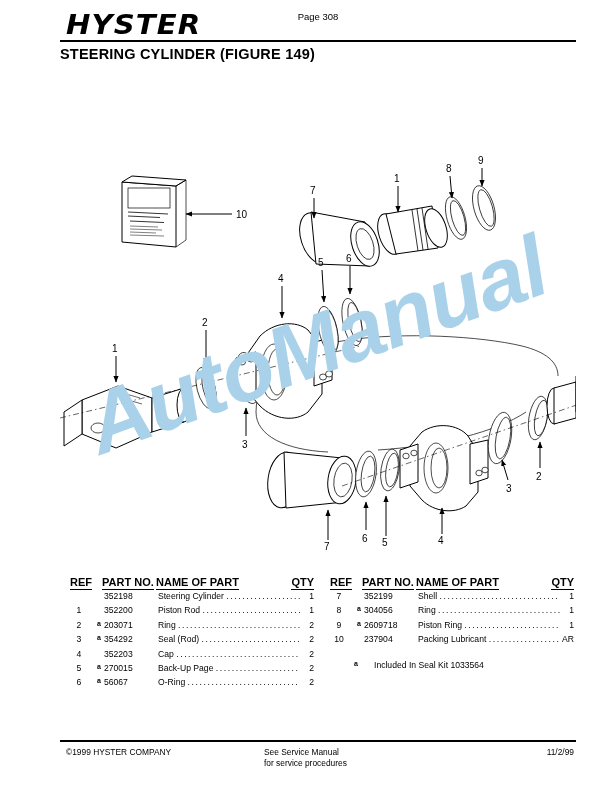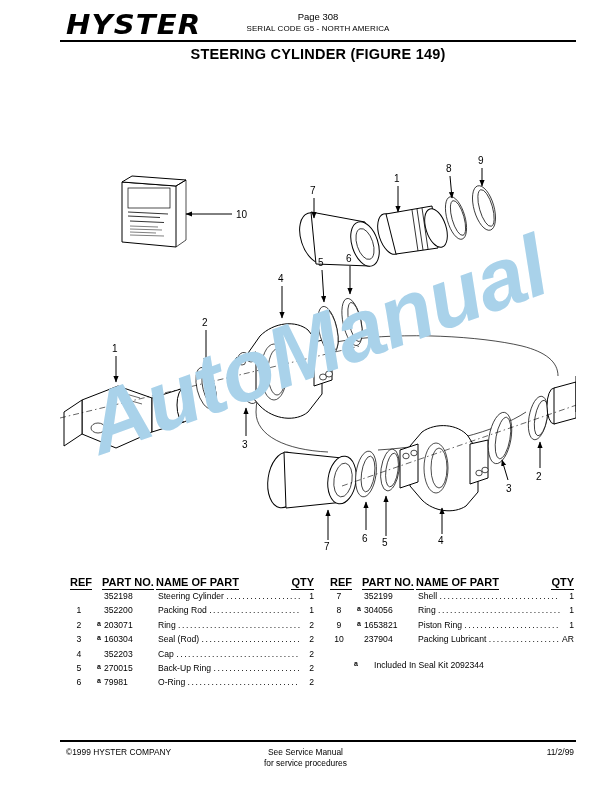--- a/index.html
+++ b/index.html
@@ -54,21 +54,20 @@
   .rule-top {
     position: absolute;
     left: 48px; top: 40px;
     width: 516px; height: 0;
     border-top: 2px solid #000;
   }
   .fig-title {
     position: absolute;
     left: 48px; top: 46px;
     width: 516px;
-    text-align: center;
     font-size: 14.5px;
     font-weight: bold;
     letter-spacing: 0.2px;
   }
 
   
   .diagram {
     position: absolute;
     left: 48px; top: 150px;
     width: 516px; height: 400px;
@@ -174,36 +173,34 @@
     position: absolute;
     left: 48px; top: 740px;
     width: 516px; height: 0;
     border-top: 2px solid #000;
   }
   .footer {
     position: absolute;
     left: 48px; top: 745px;
     width: 516px; height: 28px;
     font-size: 8.4px;
-    text-align: center;
   }
   .f-left   { position: absolute; left: 6px;  top: 2px; }
   .f-center { position: absolute; left: 204px; top: 2px; line-height: 11px; }
   .f-right  { position: absolute; right: 2px; top: 2px; }
 </style>
 </head>
 <body>
 
 <div class="page">
 
   <div class="header">
     <div class="logo">HYSTER</div>
     <div class="hdr-center">
       <div class="hdr-page">Page 308</div>
-      <div class="hdr-serial">SERIAL CODE G5 - NORTH AMERICA</div>
     </div>
   </div>
   <div class="rule-top"></div>
   <div class="fig-title">STEERING CYLINDER (FIGURE 149)</div>
 
   <div class="diagram">
     <svg width="516" height="400" viewBox="0 0 516 400">
       <defs>
         <style>
           .ln   { fill:none; stroke:#000; stroke-width:1; }
@@ -427,55 +424,55 @@
             <span class="c-ref"></span>
             <span class="c-sup"></span>
             <span class="c-part">352198</span>
             <span class="c-name"><span class="nm">Steering Cylinder </span><span class="dots">................................................................................</span></span>
             <span class="c-qty">1</span>
           </div>
           <div class="trow">
             <span class="c-ref">1</span>
             <span class="c-sup"></span>
             <span class="c-part">352200</span>
-            <span class="c-name"><span class="nm">Packing Rod </span><span class="dots">................................................................................</span></span>
+            <span class="c-name"><span class="nm">Piston Rod </span><span class="dots">................................................................................</span></span>
             <span class="c-qty">1</span>
           </div>
           <div class="trow">
             <span class="c-ref">2</span>
             <span class="c-sup">a</span>
             <span class="c-part">203071</span>
             <span class="c-name"><span class="nm">Ring </span><span class="dots">................................................................................</span></span>
             <span class="c-qty">2</span>
           </div>
           <div class="trow">
             <span class="c-ref">3</span>
             <span class="c-sup">a</span>
-            <span class="c-part">160304</span>
+            <span class="c-part">354292</span>
             <span class="c-name"><span class="nm">Seal (Rod) </span><span class="dots">................................................................................</span></span>
             <span class="c-qty">2</span>
           </div>
           <div class="trow">
             <span class="c-ref">4</span>
             <span class="c-sup"></span>
             <span class="c-part">352203</span>
             <span class="c-name"><span class="nm">Cap </span><span class="dots">................................................................................</span></span>
             <span class="c-qty">2</span>
           </div>
           <div class="trow">
             <span class="c-ref">5</span>
             <span class="c-sup">a</span>
             <span class="c-part">270015</span>
-            <span class="c-name"><span class="nm">Back-Up Ring </span><span class="dots">................................................................................</span></span>
+            <span class="c-name"><span class="nm">Back-Up Page </span><span class="dots">................................................................................</span></span>
             <span class="c-qty">2</span>
           </div>
           <div class="trow">
             <span class="c-ref">6</span>
             <span class="c-sup">a</span>
-            <span class="c-part">79981</span>
+            <span class="c-part">56067</span>
             <span class="c-name"><span class="nm">O-Ring </span><span class="dots">................................................................................</span></span>
             <span class="c-qty">2</span>
           </div>
         </div>
     </div>
 
     <div class="ptable right">
       <div class="thead">
         <span class="th-ref">REF</span>
         <span class="th-part">PART NO.</span>
@@ -493,37 +490,37 @@
           <div class="trow">
             <span class="c-ref">8</span>
             <span class="c-sup">a</span>
             <span class="c-part">304056</span>
             <span class="c-name"><span class="nm">Ring </span><span class="dots">................................................................................</span></span>
             <span class="c-qty">1</span>
           </div>
           <div class="trow">
             <span class="c-ref">9</span>
             <span class="c-sup">a</span>
-            <span class="c-part">1653821</span>
+            <span class="c-part">2609718</span>
             <span class="c-name"><span class="nm">Piston Ring </span><span class="dots">................................................................................</span></span>
             <span class="c-qty">1</span>
           </div>
           <div class="trow">
             <span class="c-ref">10</span>
             <span class="c-sup"></span>
             <span class="c-part">237904</span>
             <span class="c-name"><span class="nm">Packing Lubricant </span><span class="dots">................................................................................</span></span>
             <span class="c-qty">AR</span>
           </div>
         </div>
     </div>
 
     <div class="footnote">
       <span class="fn-sup">a</span>
-      <span class="fn-txt">Included In Seal Kit 2092344</span>
+      <span class="fn-txt">Included In Seal Kit 1033564</span>
     </div>
   </div>
 
   <div class="rule-bot"></div>
   <div class="footer">
     <div class="f-left">©1999 HYSTER COMPANY</div>
     <div class="f-center">
       <div>See Service Manual</div>
       <div>for service procedures</div>
     </div>

